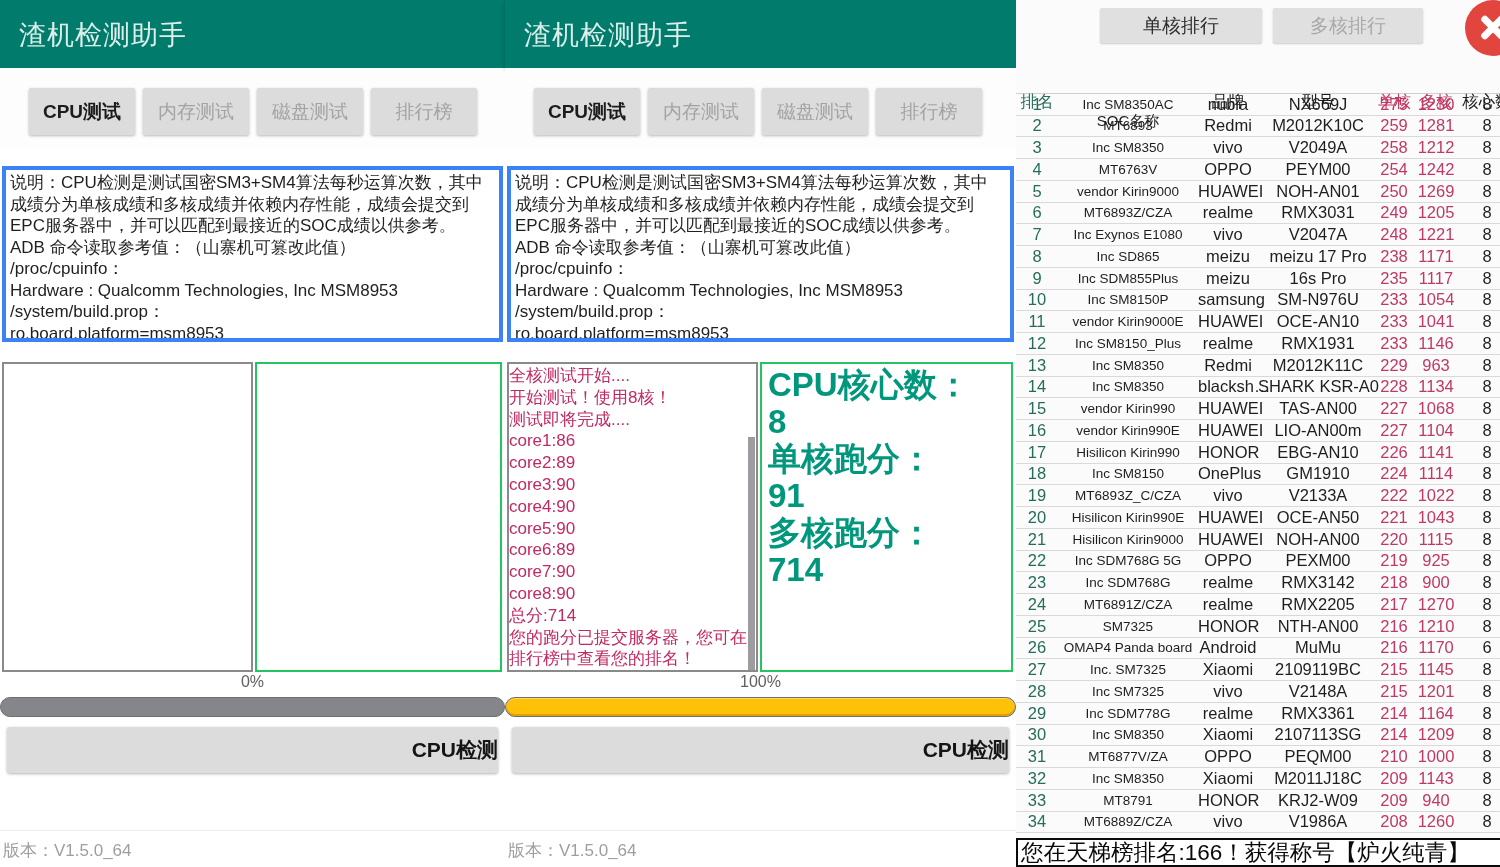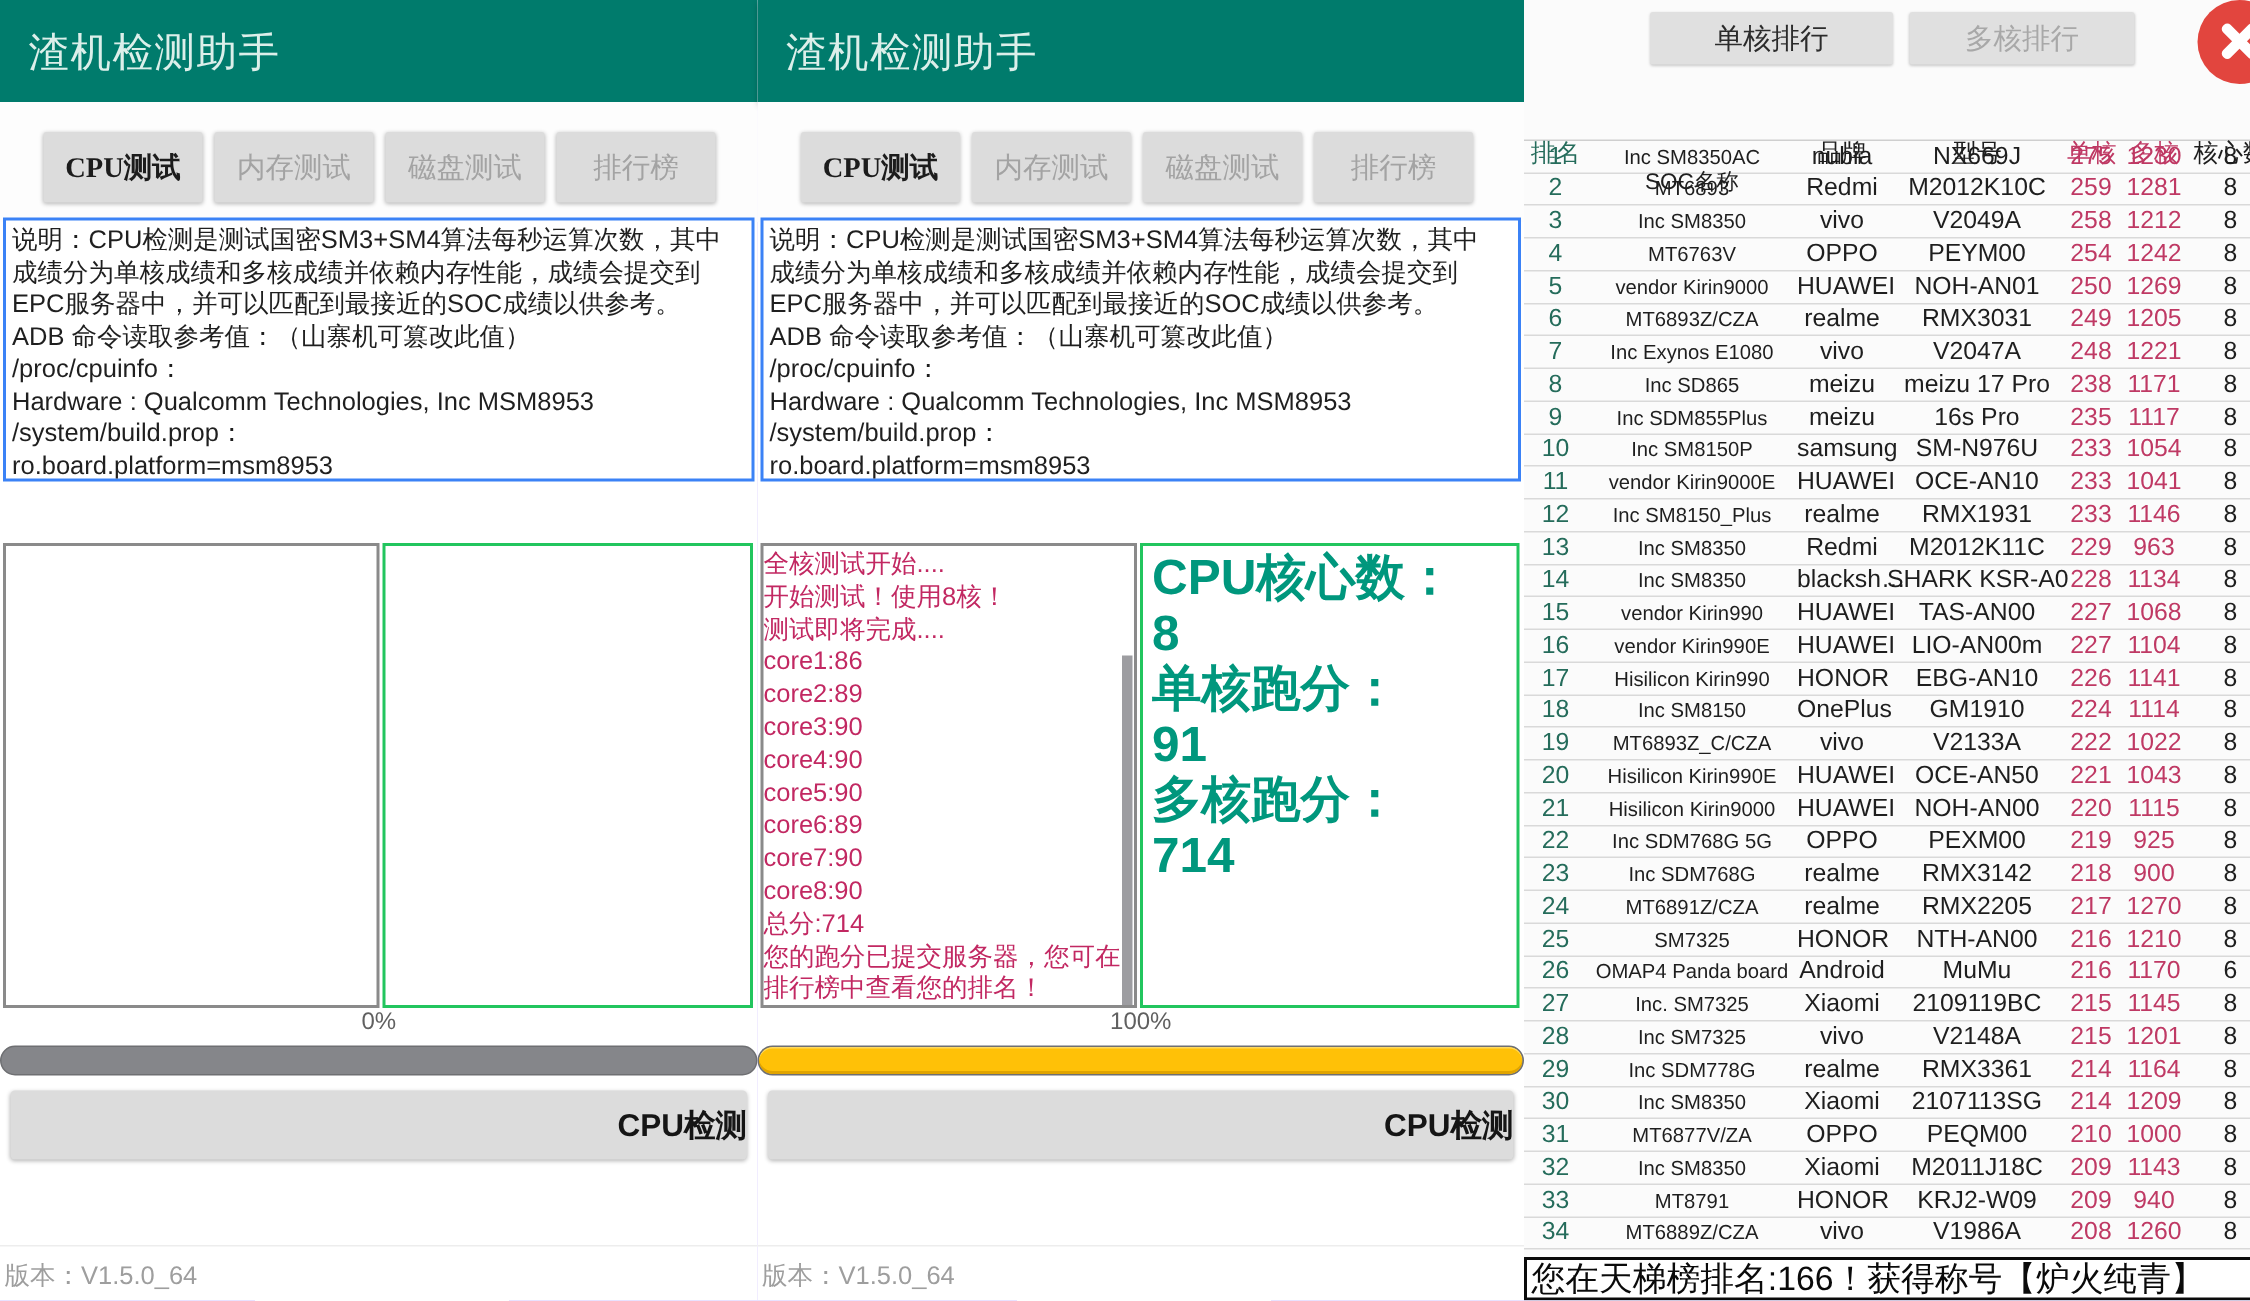--- a/index.html
+++ b/index.html
@@ -1,39 +1,39 @@
 <!DOCTYPE html>
 <html style="--teal: #007B6C; --title: #DCEFEA; --logpink: #C22862; --green: #00977D; --yellow: #FFC107; --red: #E2453E; --rankgreen: #256C5B; --scorepink: #BF3964;"><head>
 <meta charset="utf-8">
 <style>
   * { margin:0; padding:0; box-sizing:border-box; }
   html,body { width:1500px; height:867px; overflow:hidden; background:#fff;
     font-family:"Liberation Sans","DejaVu Sans",sans-serif; }
-  .stage { position:relative; width:1500px; height:867px; background:#c4b5fd; overflow:hidden; }
+  .stage { position:relative; width:1500px; height:867px; background:#7dd3fc; overflow:hidden; }
 
   
   .app { position:absolute; top:0; height:867px; background:#fff; }
   #app0 { left:0; width:505px; }
   #app1 { left:505px; width:511px; }
 
   .appbar { position:absolute; left:0; right:0; top:0; height:68px; background:var(--teal);
     box-shadow:0 2px 4px rgba(0,0,0,.25); }
   .appbar h1 { position:absolute; left:19px; top:17px; font-size:27px; font-weight:400;
     color:var(--title); letter-spacing:1px; }
 
   .tabs { position:absolute; left:0; right:0; top:68px; height:80px; background:#fdfdfd; }
   .tab { position:absolute; top:20px; height:47px; width:106px; background:#dcdcdc; border:0;
     border-radius:2px; box-shadow:0 1px 3px rgba(0,0,0,.28); font-size:19px; color:#a3a3a3;
     font-family:inherit; cursor:pointer; }
-  .tab.active { color:#1c1c1c; font-weight:bold;font-family:Liberation Serif, serif; }
+  .tab.active { color:#1c1c1c; font-weight:bold; }
   .tab:nth-child(1){ left:29px; } .tab:nth-child(2){ left:143px; }
   .tab:nth-child(3){ left:257px; } .tab:nth-child(4){ left:371px; }
 
-  .desc { position:absolute; left:2px; right:2px; top:145px; height:176px; background:#fff;
-    border:2px solid #3b82f6; padding:2px 4px; overflow:hidden; }
+  .desc { position:absolute; left:2px; right:2px; top:166px; height:176px; background:#fff;
+    border:4px solid #3b82f6; padding:2px 4px; overflow:hidden; }
   .desc .line { font-size:17px; line-height:21.5px; color:#1f1f1f; white-space:nowrap; }
 
   .logbox { position:absolute; left:2px; top:362px; width:251px; bottom:195px; background:#fff;
     border:2px solid #8a8a8a; padding:1px 0; overflow:hidden; }
   .logbox .line { font-size:17px; line-height:21.8px; color:var(--logpink); white-space:nowrap; }
   #log1 .line:first-child { margin-top:-10px; }
   .scrollthumb { position:absolute; right:1px; top:24%; width:7px; height:76%; background:#9d9da1; }
 
   .resultbox { position:absolute; left:255px; right:3px; top:362px; bottom:195px; background:#fff;
     border:2px solid #22c55e; padding:2px 6px; overflow:hidden;font-weight:bold; }

